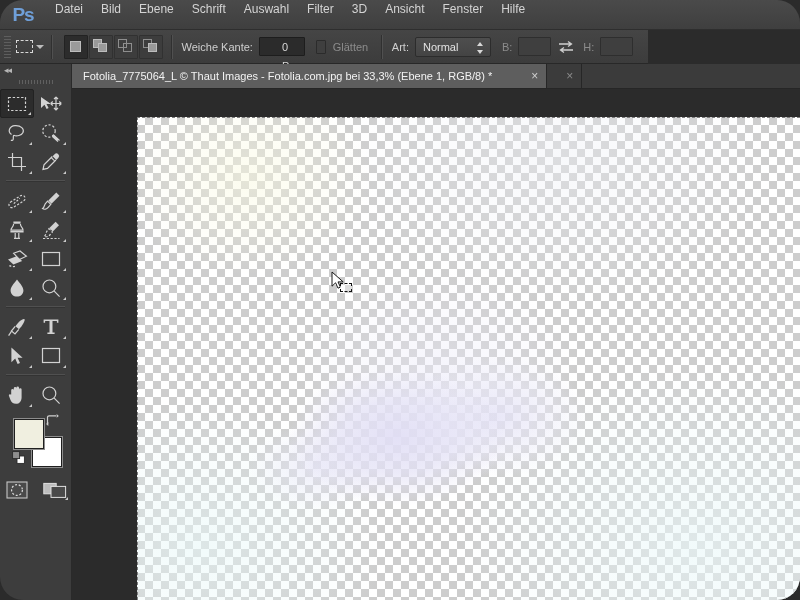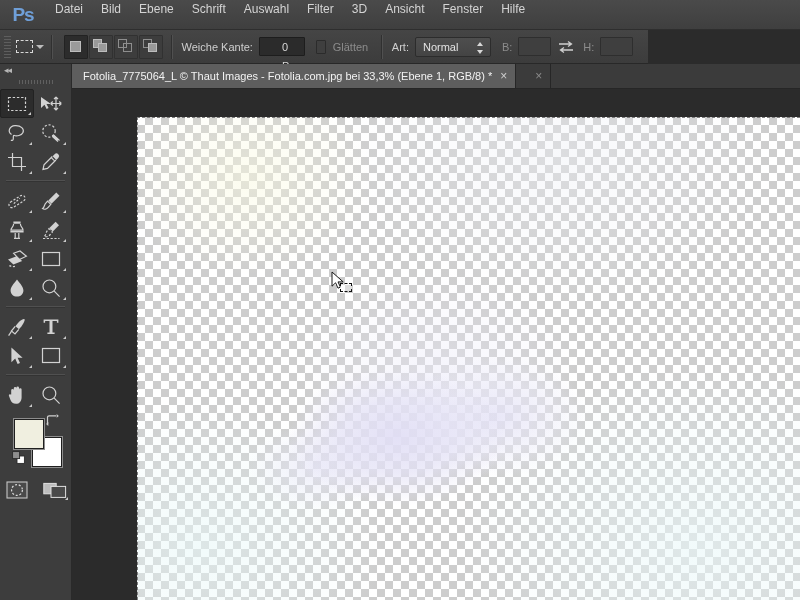--- a/index.html
+++ b/index.html
@@ -4,21 +4,21 @@
 <style>
   html,body{margin:0;padding:0;}
   body{
     width:800px;height:600px;overflow:hidden;
     background:#2b2b2b;
     font-family:"Liberation Sans", sans-serif;
     font-size:11px;
     color:#c8c8c8;
     -webkit-font-smoothing:antialiased;
   }
-  #app{position:relative;width:800px;height:600px;overflow:hidden;}
+  #app{position:relative;width:800px;height:600px;overflow:hidden;border-radius:23px;}
 
   
   #menubar{
     position:absolute;left:0;top:0;width:800px;height:30px;
     background:linear-gradient(#4a4a4a,#3f3f3f);
     border-bottom:1px solid #2e2e2e;
     display:flex;align-items:center;
     box-sizing:border-box;
   }
   #ps-logo{
@@ -105,20 +105,21 @@
   
   #tabbar{
     position:absolute;left:72px;top:64px;width:728px;height:25px;
     background:#3b3b3b;border-bottom:1px solid #262626;
     display:flex;align-items:flex-end;box-sizing:border-box;overflow:hidden;
   }
   .doctab{
     height:24px;display:flex;align-items:center;padding:0 8px 0 11px;
     font-size:11px;white-space:nowrap;box-sizing:border-box;
     border-right:1px solid #262626;
+    gap:31px;
   }
   .doctab.active{background:#5e5e5e;color:#f2f2f2;}
   .doctab.inactive{background:#3b3b3b;color:#9a9a9a;}
   .tabclose{margin-left:8px;font-size:12px;color:#cfcfcf;line-height:1;}
   .tabclose.dim{color:#8a8a8a;}
 
   
   #toolspanel{
     position:absolute;left:0;top:64px;width:72px;height:536px;
     background:#3d3d3d;border-right:1px solid #2a2a2a;box-sizing:border-box;

